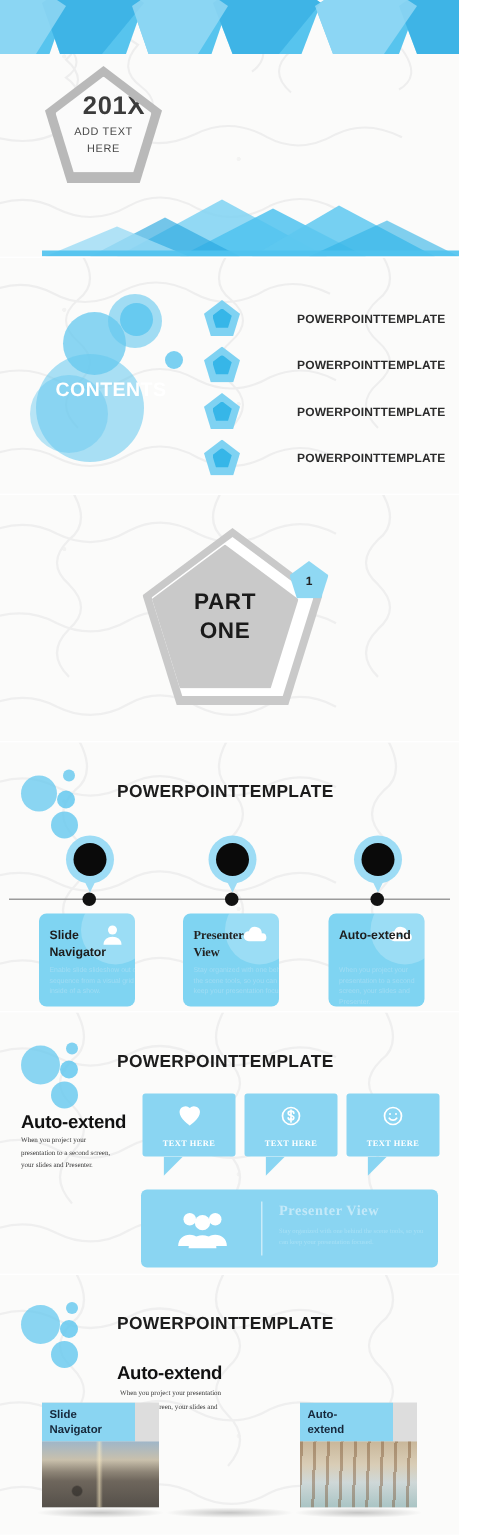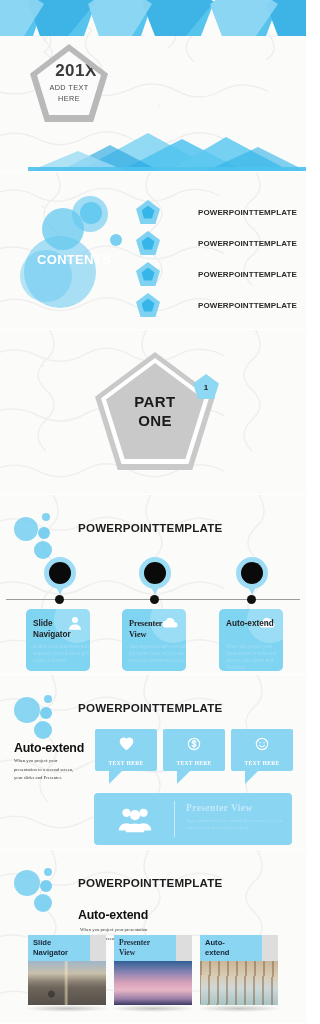--- a/index.html
+++ b/index.html
@@ -83,21 +83,21 @@
   #slide-part { height:165px; }
   .part-wrap { position:absolute; left:95px; top:22px; width:120px; height:120px; }
   .part-outer {
     width:120px; height:118px; background:#c9c9c9;
     clip-path:polygon(50% 0%, 100% 38%, 81% 100%, 19% 100%, 0% 38%);
     display:flex; align-items:center; justify-content:center;
   }
   .part-mid {
     width:108px; height:106px; background:#ffffff;
     clip-path:polygon(50% 0%, 100% 38%, 81% 100%, 19% 100%, 0% 38%);
-    display:flex; align-items:center; justify-content:center;
+    display:flex; align-items:center; justify-content:flex-start;
   }
   .part-in {
     width:98px; height:96px; background:#c9c9c9;
     clip-path:polygon(50% 0%, 100% 38%, 81% 100%, 19% 100%, 0% 38%);
     display:flex; flex-direction:column; align-items:center; justify-content:center;
     gap:2px;
   }
   .part-l1,.part-l2 { font-size:15px; font-weight:bold; color:#1a1a1a; letter-spacing:.4px; line-height:1.15; }
   .part-badge {
     position:absolute; right:-4px; top:22px; width:26px; height:25px;
@@ -518,27 +518,20 @@
     <div class="photo-shadow" style="left:24px; top:155px;"></div>
     <div class="photo" style="left:28px; top:85px;">
       <div class="cap">
         <span>Slide</span><br>
         <span>Navigator</span>
       </div>
       <div class="img img-road"></div>
     </div>
 
     <div class="photo-shadow" style="left:110px; top:155px;"></div>
-    <div class="photo" style="left:114px; top:85px;">
-      <div class="cap serif">
-        <span>Presenter</span><br>
-        <span>View</span>
-      </div>
-      <div class="img img-sky"></div>
-    </div>
 
     <div class="photo-shadow" style="left:196px; top:155px;"></div>
     <div class="photo" style="left:200px; top:85px;">
       <div class="cap">
         <span>Auto-</span><br>
         <span>extend</span>
       </div>
       <div class="img img-forest"></div>
     </div>
   </section>

